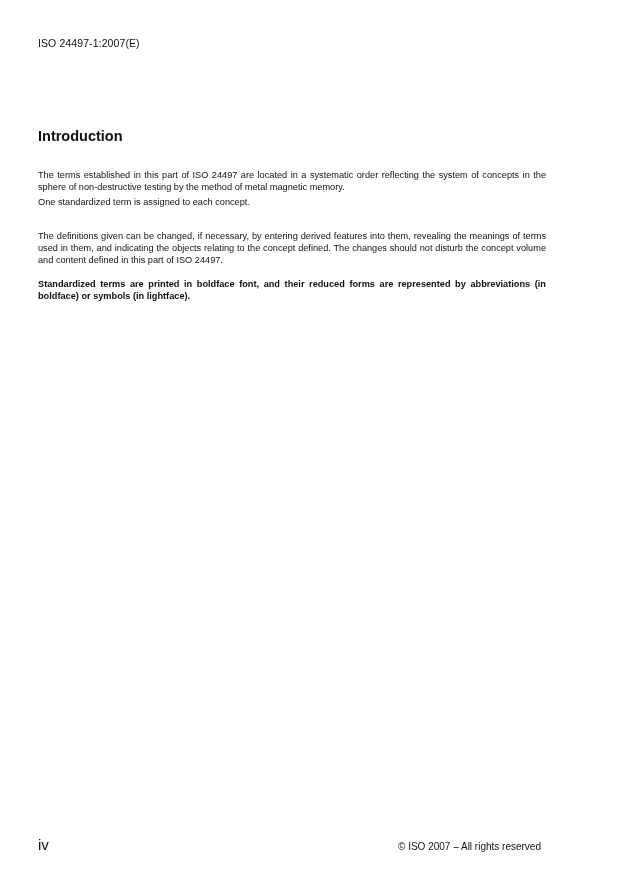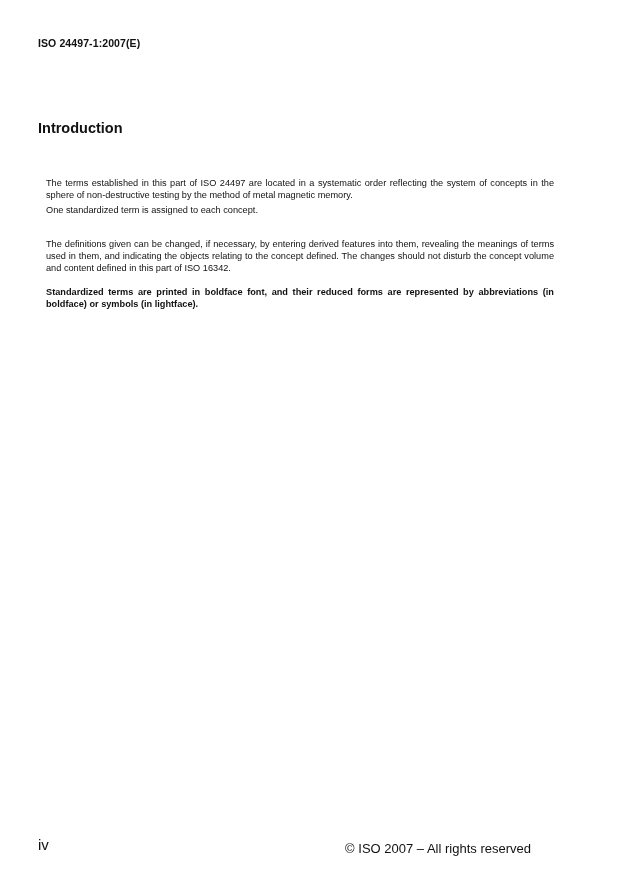--- a/index.html
+++ b/index.html
@@ -13,65 +13,65 @@
       position: relative;
       overflow: hidden;
       font-family: "Liberation Sans", sans-serif;
       color: #111111;
     }
     .page-header {
       position: absolute;
       left: 38px;
       top: 37px;
       font-size: 10.5px;
-      font-weight: bold;
+      font-weight: normal;
       letter-spacing: 0.1px;
     }
     .section-title {
       position: absolute;
       left: 38px;
-      top: 120px;
+      top: 128px;
       font-size: 14.5px;
       font-weight: bold;
     }
     .body-text {
       position: absolute;
       left: 38px;
       width: 508px;
       font-size: 9.2px;
       line-height: 12px;
       text-align: justify;
-      margin: 8px;
+      margin: 0;
     }
     .body-text.last-line-left {
       text-align-last: left;
     }
     #para-1 { top: 169px; }
     #para-2 { top: 196px; }
     #para-3 { top: 230px; }
     #para-4 { top: 278px; font-weight: bold; }
     .page-footer-left {
       position: absolute;
       left: 38px;
       top: 836px;
       font-size: 15px;
     }
     .page-footer-right {
       position: absolute;
-      right: 88px;
+      right: 78px;
       top: 841px;
-      font-size: 13px;
+      font-size: 10px;
     }
   </style>
 </head>
 <body>
 
 <div class="page-header">ISO 24497-1:2007(E)</div>
 
 <div class="section-title">Introduction</div>
 
 <p id="para-1" class="body-text last-line-left">The terms established in this part of ISO 24497 are located in a systematic order reflecting the system of concepts in the sphere of non-destructive testing by the method of metal magnetic memory.</p>
 <p id="para-2" class="body-text last-line-left">One standardized term is assigned to each concept.</p>
-<p id="para-3" class="body-text last-line-left">The definitions given can be changed, if necessary, by entering derived features into them, revealing the meanings of terms used in them, and indicating the objects relating to the concept defined. The changes should not disturb the concept volume and content defined in this part of ISO 16342.</p>
+<p id="para-3" class="body-text last-line-left">The definitions given can be changed, if necessary, by entering derived features into them, revealing the meanings of terms used in them, and indicating the objects relating to the concept defined. The changes should not disturb the concept volume and content defined in this part of ISO 24497.</p>
 <p id="para-4" class="body-text last-line-left">Standardized terms are printed in boldface font, and their reduced forms are represented by abbreviations (in boldface) or symbols (in lightface).</p>
 
 <div class="page-footer-left">iv</div>
 <div class="page-footer-right">© ISO 2007 – All rights reserved</div>
 
 </body></html>

